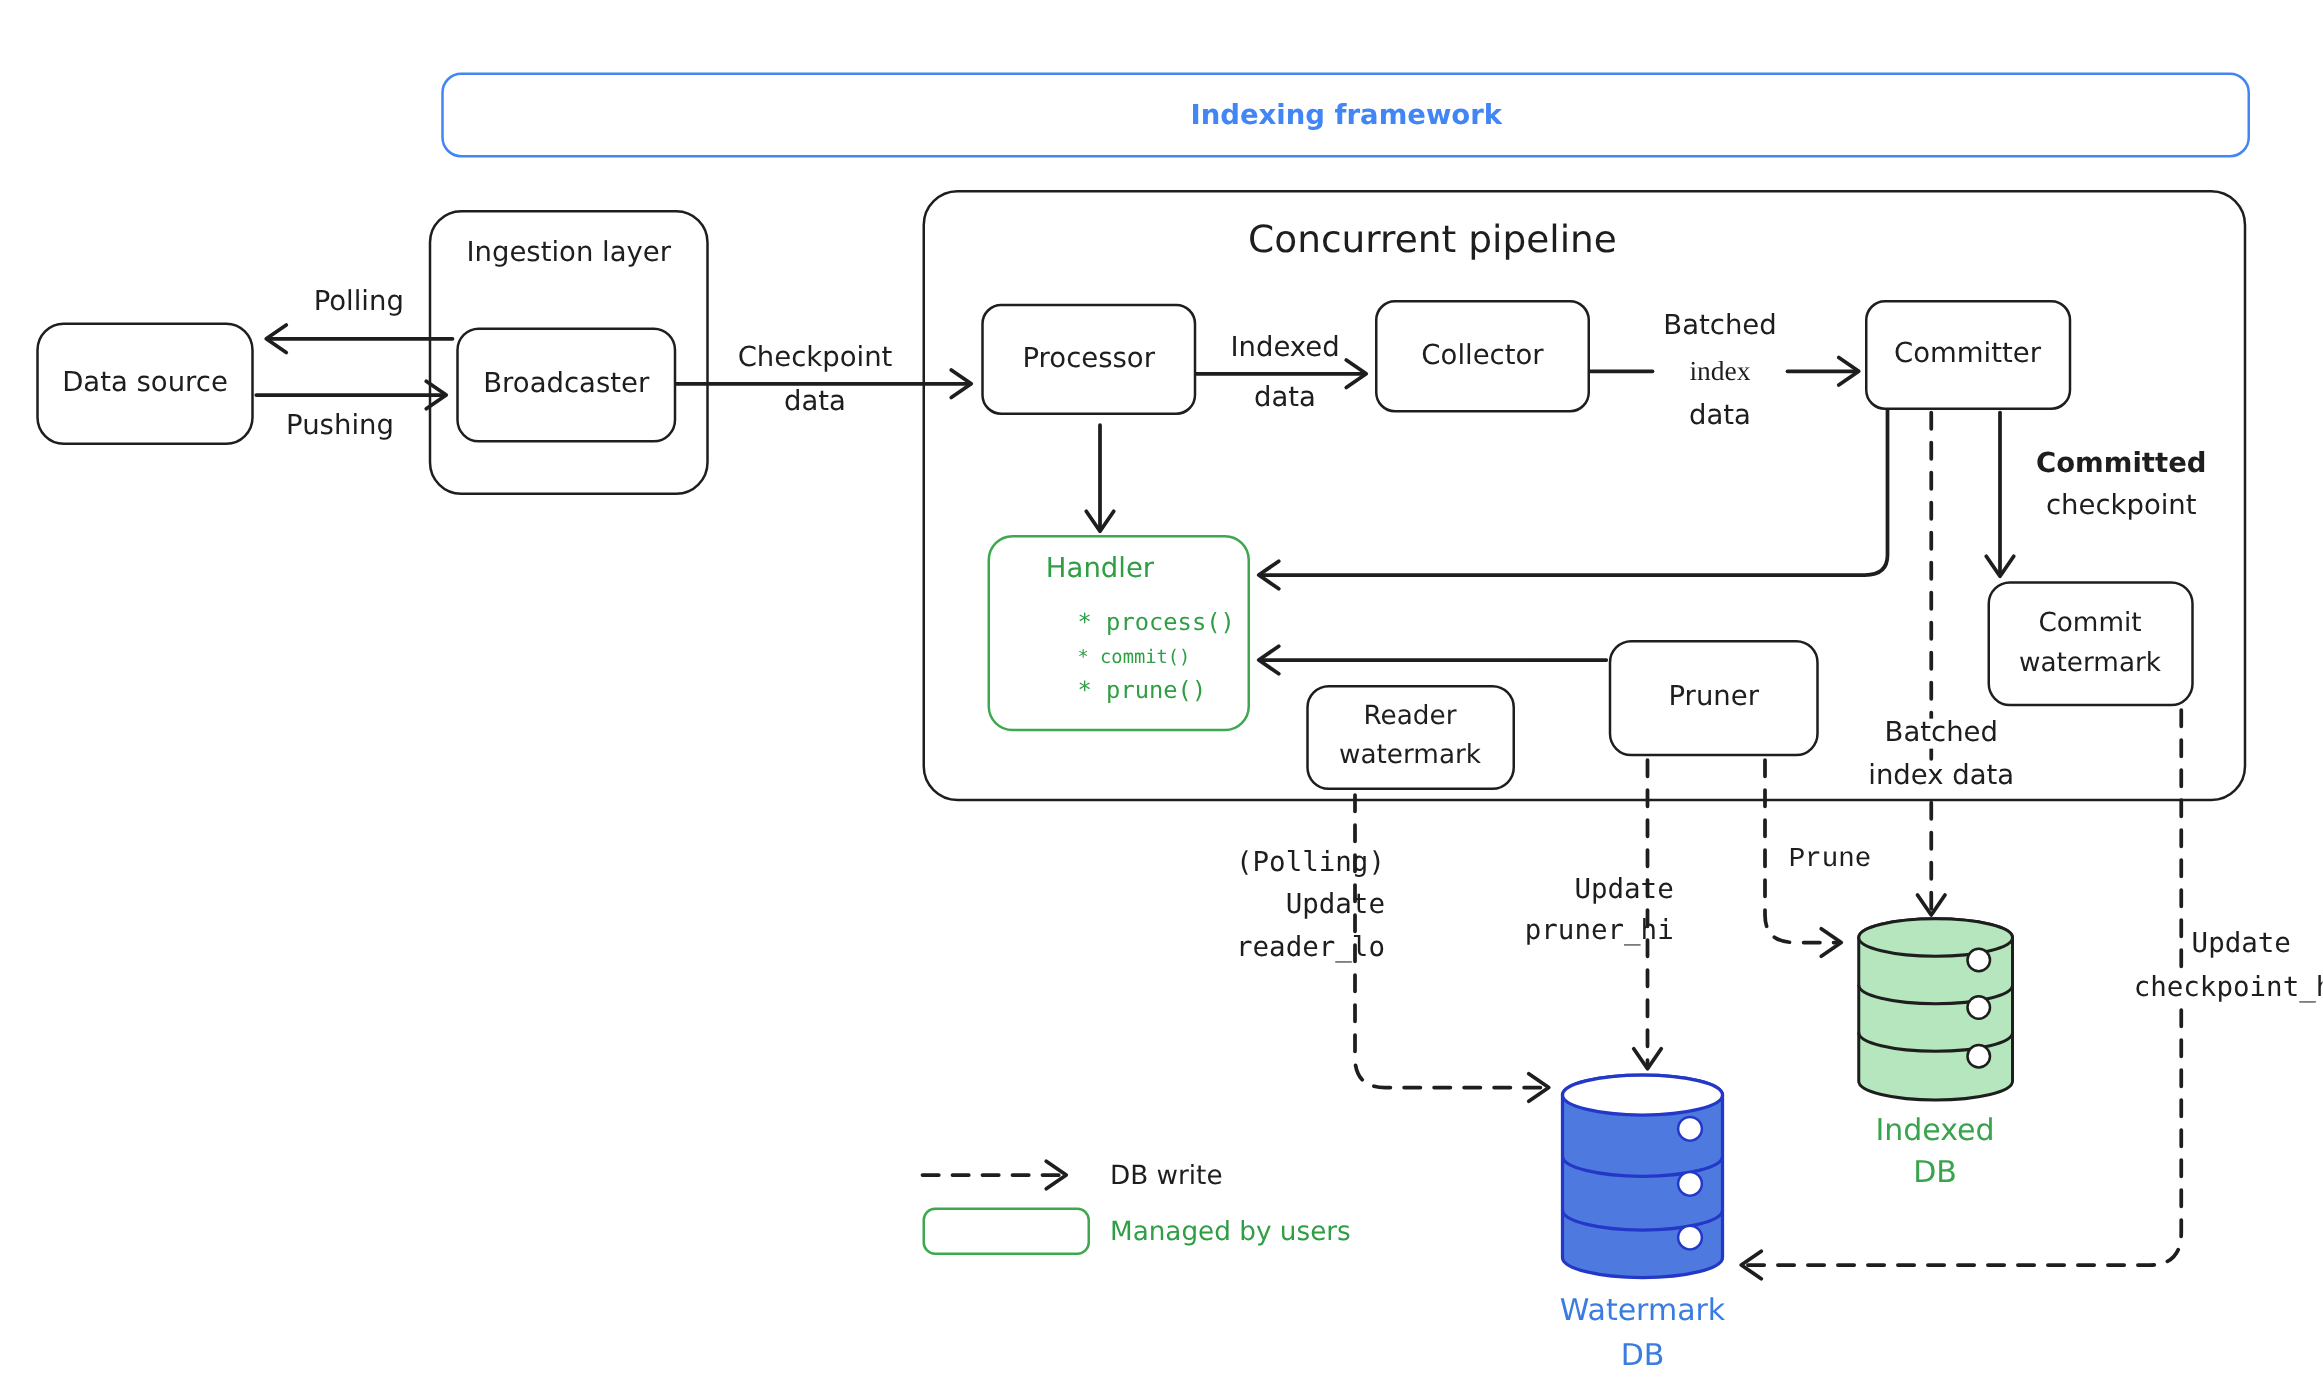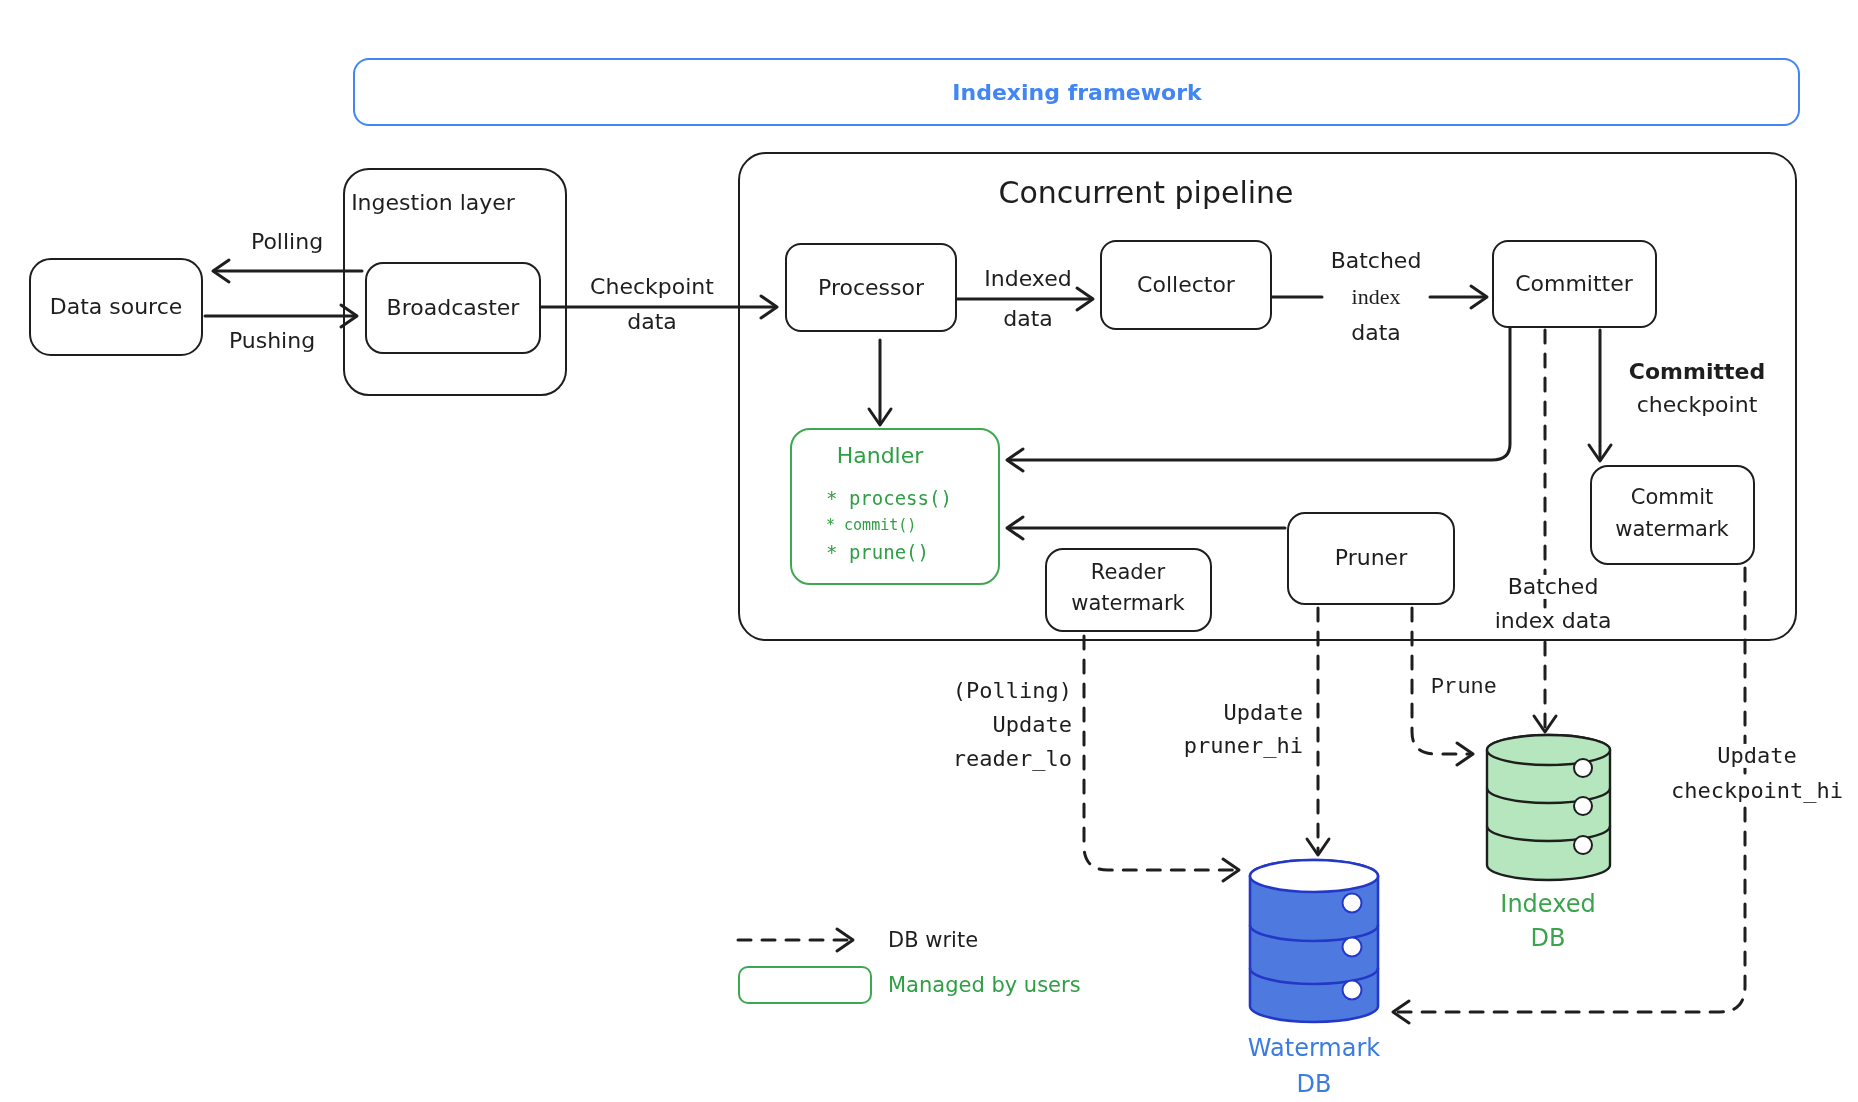--- a/index.html
+++ b/index.html
@@ -4,21 +4,21 @@
 <style>
   html,body{margin:0;padding:0;background:#fff;}
   #canvas{position:relative;width:1858px;height:1102px;background:#ffffff;overflow:hidden;
           font-family:"DejaVu Sans",sans-serif;color:#1e1e1e;padding-left:23px;}
   #wires{position:absolute;left:0;top:0;width:1858px;height:1102px;}
   .box{position:absolute;border:2.6px solid #1e1e1e;border-radius:18px;background:#fff;box-sizing:border-box;}
   .container-box{background:transparent;}
   .lbl{position:absolute;transform:translate(-50%,-50%);font-size:22px;white-space:nowrap;line-height:1.1;}
   .lbl-l{position:absolute;transform:translate(0,-50%);font-size:21px;white-space:nowrap;}
   .lbl-r{position:absolute;transform:translate(-100%,-50%);font-size:22px;white-space:nowrap;}
-  .mono{font-family:"DejaVu Sans Mono",monospace;}
+  .mono{font-family:"DejaVu Sans Mono",monospace;margin-left:36px;}
   .blue{color:#4285f4;}
   .green{color:#2f9e44;}
   .dbblue{color:#3b7ce0;}
   .bgw{background:#fff;padding:0 5px;}
   .big{font-size:30px;}
   .mid{font-size:24px;}
   .bold{font-weight:600;}
 </style>
 </head>
 <body>
@@ -72,21 +72,21 @@
       <circle cx="1583" cy="768" r="9" fill="#ffffff" stroke-width="2"></circle>
       <circle cx="1583" cy="806" r="9" fill="#ffffff" stroke-width="2"></circle>
       <circle cx="1583" cy="845" r="9" fill="#ffffff" stroke-width="2"></circle>
     </g>
   </svg>
 
   <div class="box container-box" style="left:353px;top:58px;width:1447px;height:68px;border-color:#4285f4;border-radius:16px;"></div>
   <div class="lbl blue bold" style="left:1077px;top:93px;">Indexing framework</div>
 
   <div class="box container-box" style="left:343px;top:168px;width:224px;height:228px;border-radius:26px;"></div>
-  <div class="lbl" style="left:433px;top:203px;text-align:center;">Ingestion layer</div>
+  <div class="lbl" style="left:455px;top:203px;text-align:center;">Ingestion layer</div>
 
   <div class="box container-box" style="left:738px;top:152px;width:1059px;height:489px;border-radius:28px;"></div>
   <div class="lbl big" style="left:1146px;top:192px;">Concurrent pipeline</div>
 
   <div class="box" style="left:29px;top:258px;width:174px;height:98px;border-radius:22px;"></div>
   <div class="lbl" style="left:116px;top:307px;">Data source</div>
 
   <div class="box" style="left:365px;top:262px;width:176px;height:92px;border-radius:18px;"></div>
   <div class="lbl" style="left:453px;top:308px;">Broadcaster</div>
 

